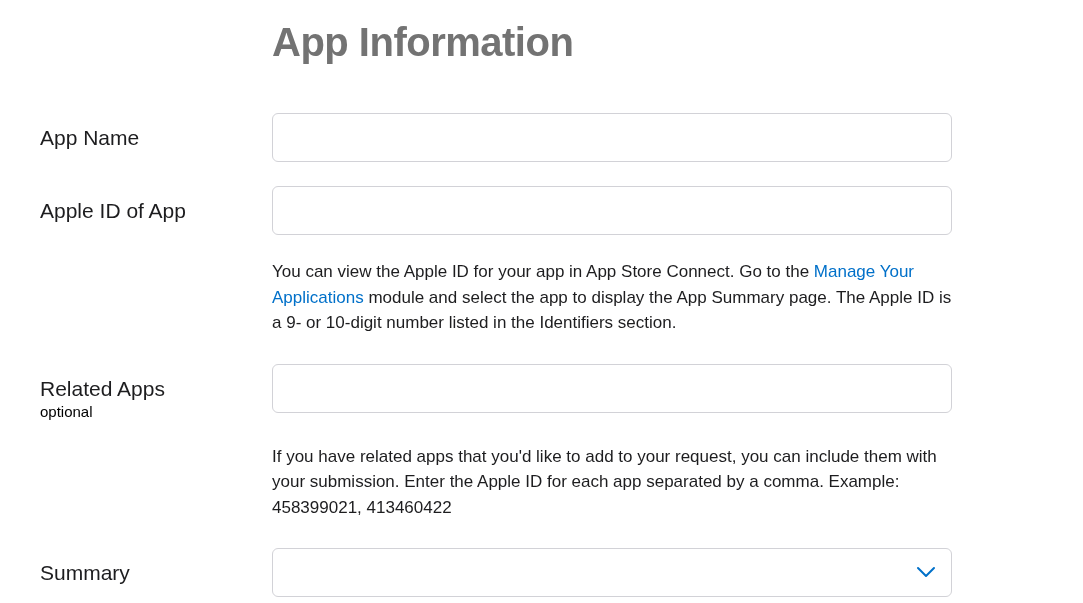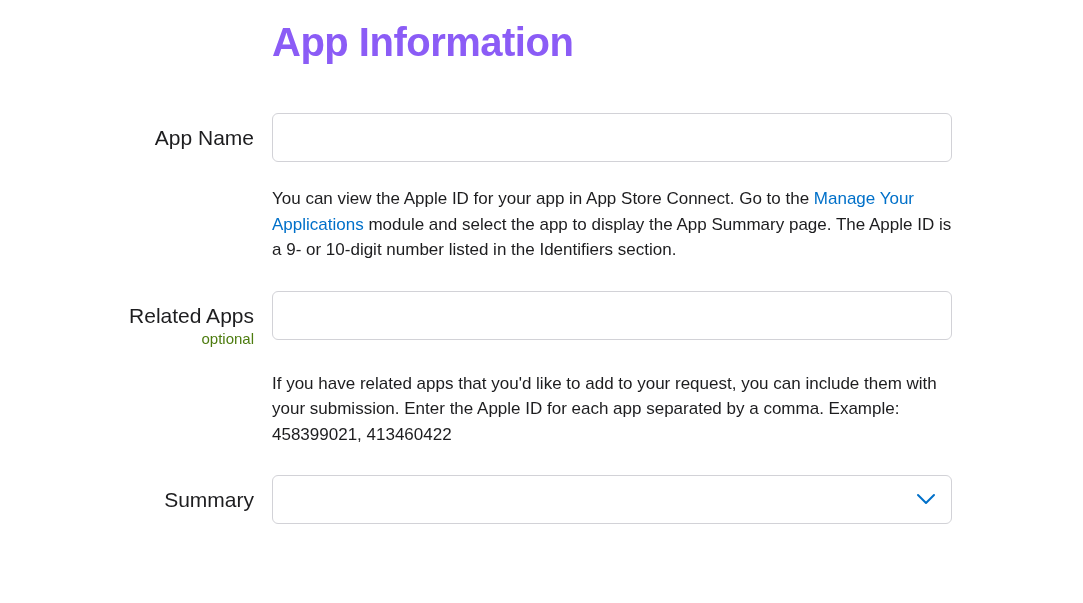--- a/index.html
+++ b/index.html
@@ -14,46 +14,45 @@
       width: 1083px;
       height: 603px;
       padding: 20px 40px;
     }
     .container {
       width: 100%;
     }
     .page-title {
       font-size: 40px;
       font-weight: 700;
-      color: #8b5cf6;
+      color: #737373;
       margin-left: 232px;
       margin-bottom: 48px;
       letter-spacing: -0.5px;
     }
     .form-row {
       display: flex;
       align-items: flex-start;
       margin-bottom: 24px;
     }
     .label-col {
       width: 232px;
-      text-align: right;
       padding-right: 18px;
       padding-top: 12px;
     }
     .field-label {
       font-size: 21px;
       color: #1d1d1f;
       font-weight: 400;
       line-height: 1.2;
     }
     .optional-tag {
       display: block;
       font-size: 15px;
-      color: #4d7c0f;
+      color: #000000;
       font-weight: 400;
       margin-top: 2px;
     }
     .input-col {
       flex: 1;
       max-width: 680px;
     }
     .text-input {
       width: 100%;
       height: 49px;
@@ -117,20 +116,28 @@
 
   <div class="form-row">
     <div class="label-col">
       <label class="field-label">App Name</label>
     </div>
     <div class="input-col">
       <input type="text" class="text-input" value="" style="">
     </div>
   </div>
 
+  <div class="form-row">
+    <div class="label-col">
+      <label class="field-label">Apple ID of App</label>
+    </div>
+    <div class="input-col">
+      <input type="text" class="text-input" value="" style="">
+    </div>
+  </div>
 
   <div class="help-block">
     <p class="help-text">
       <span>You can view the Apple ID for your app in App Store Connect. Go to the </span><a class="help-link">Manage Your Applications</a><span> module and select the app to display the App Summary page. The Apple ID is a 9- or 10-digit number listed in the Identifiers section.</span>
     </p>
   </div>
 
   <div class="form-row" style="">
     <div class="label-col">
       <label class="field-label">Related Apps</label>

